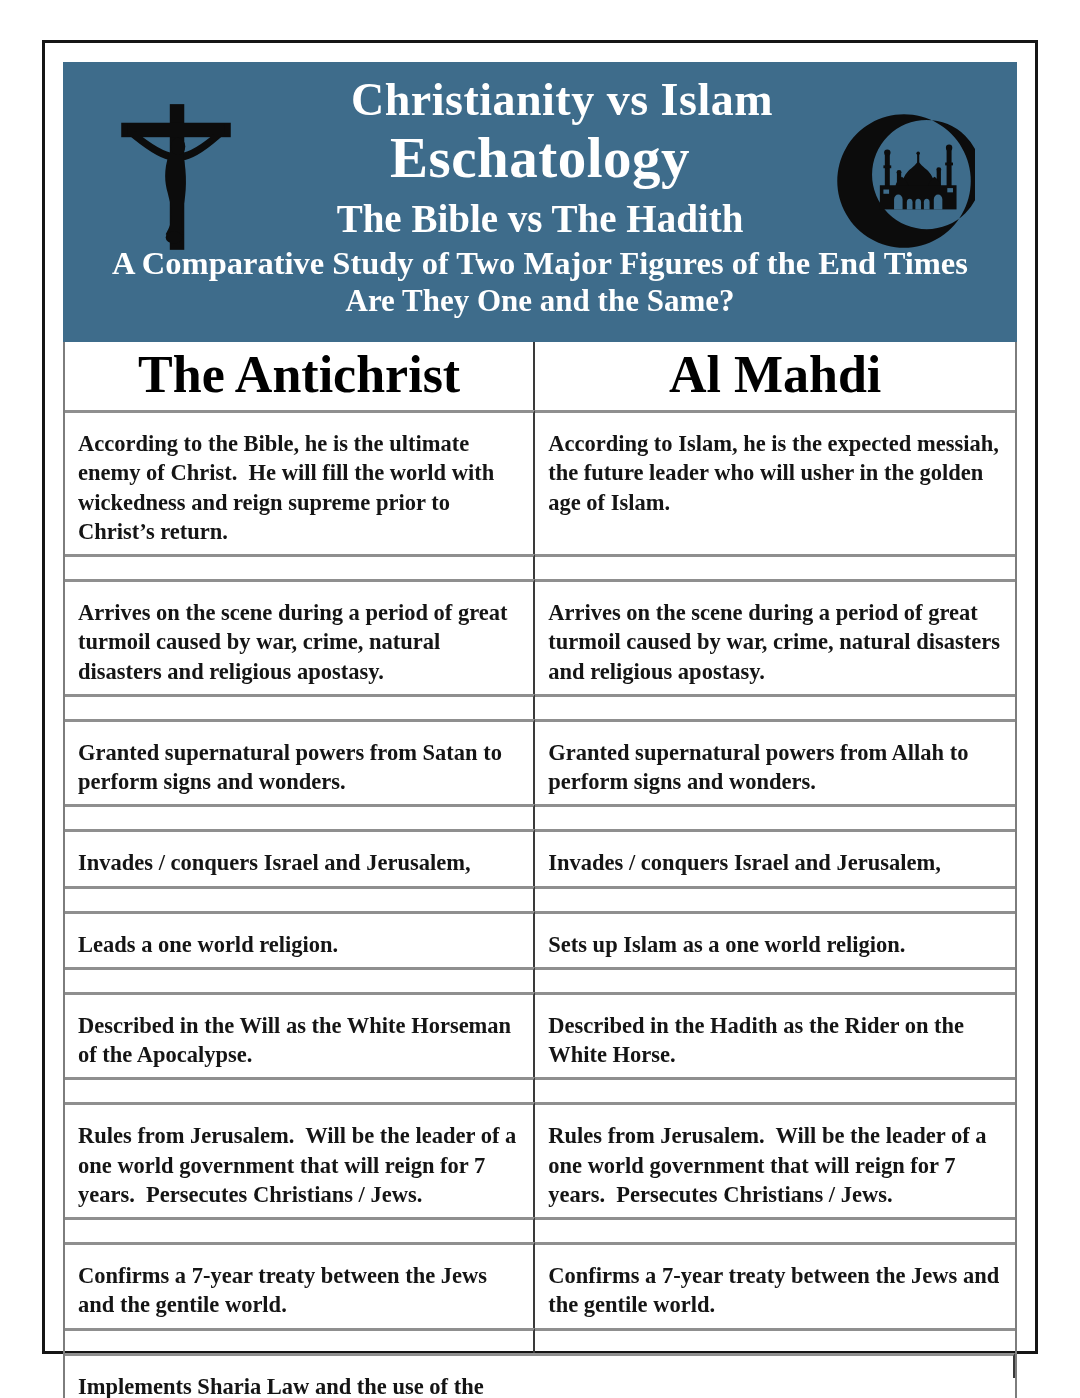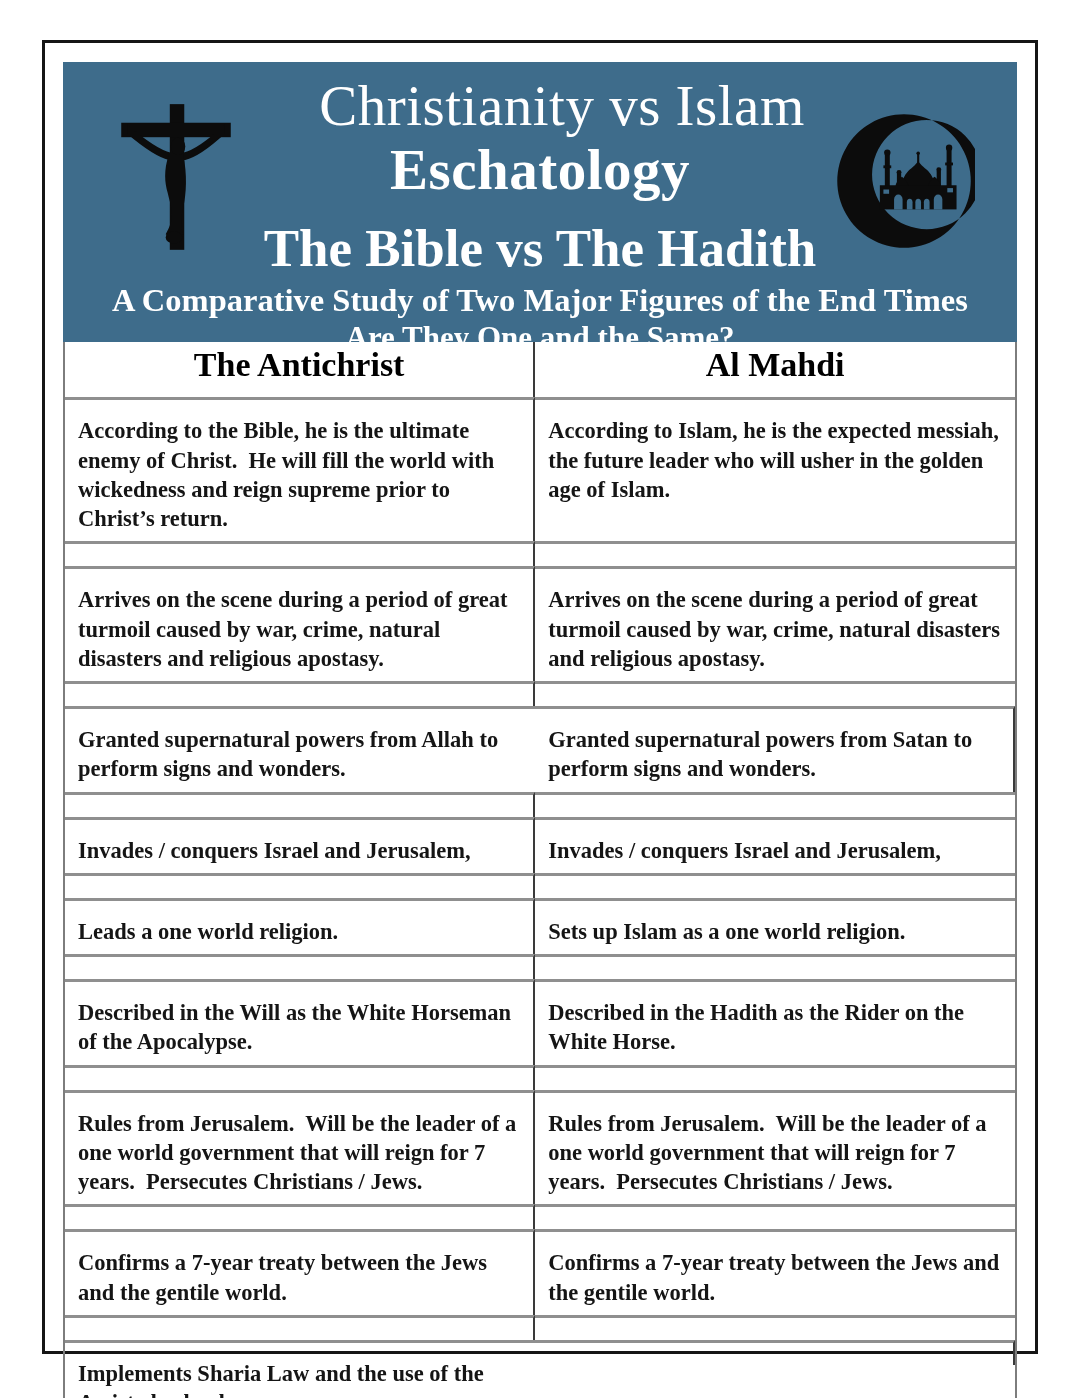--- a/index.html
+++ b/index.html
@@ -16,23 +16,23 @@
 
   
   .header-band {
     position: relative;
     width: 100%; height: 280px;
     background: #3e6c8b;
     color: #ffffff;
     text-align: center;
     overflow: hidden;
   }
-  .title-1 { font-size: 57px; font-weight: normal; line-height: 1.12; padding-top: 12px; letter-spacing: 0.5px; padding-left: 44px; }
+  .title-1 { font-size: 46px; font-weight: bold; line-height: 1.12; padding-top: 12px; letter-spacing: 0.5px; padding-left: 44px; }
   .title-2 { font-size: 57px; font-weight: bold; line-height: 1.12; letter-spacing: 0.5px; }
-  .title-3 { font-size: 53px; font-weight: bold; line-height: 1.15; margin-top: 16px; }
+  .title-3 { font-size: 39px; font-weight: bold; line-height: 1.15; margin-top: 8px; }
   .title-4 { font-size: 32.5px; font-weight: bold; line-height: 1.2; margin-top: 2px; }
   .title-5 { font-size: 31px; font-weight: bold; line-height: 1.15; }
 
   .crucifix { position: absolute; left: 28px; top: 38px; width: 170px; height: 155px; }
   .crescent { position: absolute; right: 42px; top: 48px; width: 142px; height: 142px; }
 
   
   .cmp-table {
     width: 100%;
     border: 2px solid #7d7d7d;
@@ -44,22 +44,22 @@
     border-top: 3px solid #8f8f8f;
     padding: 16px 12px 8px 13px;
     font-size: 22.5px;
     font-weight: bold;
     color: #151515;
     line-height: 1.3;
     white-space: pre-wrap;
   }
   .cell.left  { border-right: 2px solid #3a3a3a; }
   .cell.head  {
-    font-size: 34px; text-align: center; line-height: 1.1;
-    padding: 4px 0 14px 0; border-top: none; color: #000;
+    font-size: 52px; text-align: center; line-height: 1.1;
+    padding: 4px 0 7px 0; border-top: none; color: #000;
   }
   .cell.spacer { height: 25px; padding: 0; }
 </style>
 </head>
 <body>
 
 <div class="page-frame">
 
   <div class="header-band">
     <svg class="crucifix" viewBox="0 0 110 150" fill="#0c0c0c" xmlns="http://www.w3.org/2000/svg">
@@ -122,22 +122,22 @@
     <div class="cell left">According to the Bible, he is the ultimate enemy of Christ.  He will fill the world with wickedness and reign supreme prior to Christ’s return.</div>
     <div class="cell">According to Islam, he is the expected messiah, the future leader who will usher in the golden age of Islam.</div>
     <div class="cell left spacer"></div>
     <div class="cell spacer"></div>
 
     <div class="cell left">Arrives on the scene during a period of great turmoil caused by war, crime, natural disasters and religious apostasy.</div>
     <div class="cell">Arrives on the scene during a period of great turmoil caused by war, crime, natural disasters and religious apostasy.</div>
     <div class="cell left spacer"></div>
     <div class="cell spacer"></div>
 
+    <div class="cell left">Granted supernatural powers from Satan to perform signs and wonders.</div>
     <div class="cell">Granted supernatural powers from Allah to perform signs and wonders.</div>
-    <div class="cell left">Granted supernatural powers from Satan to perform signs and wonders.</div>
     <div class="cell left spacer"></div>
     <div class="cell spacer"></div>
 
     <div class="cell left">Invades / conquers Israel and Jerusalem,</div>
     <div class="cell">Invades / conquers Israel and Jerusalem,</div>
     <div class="cell left spacer"></div>
     <div class="cell spacer"></div>
 
     <div class="cell left">Leads a one world religion.</div>
     <div class="cell">Sets up Islam as a one world religion.</div>

